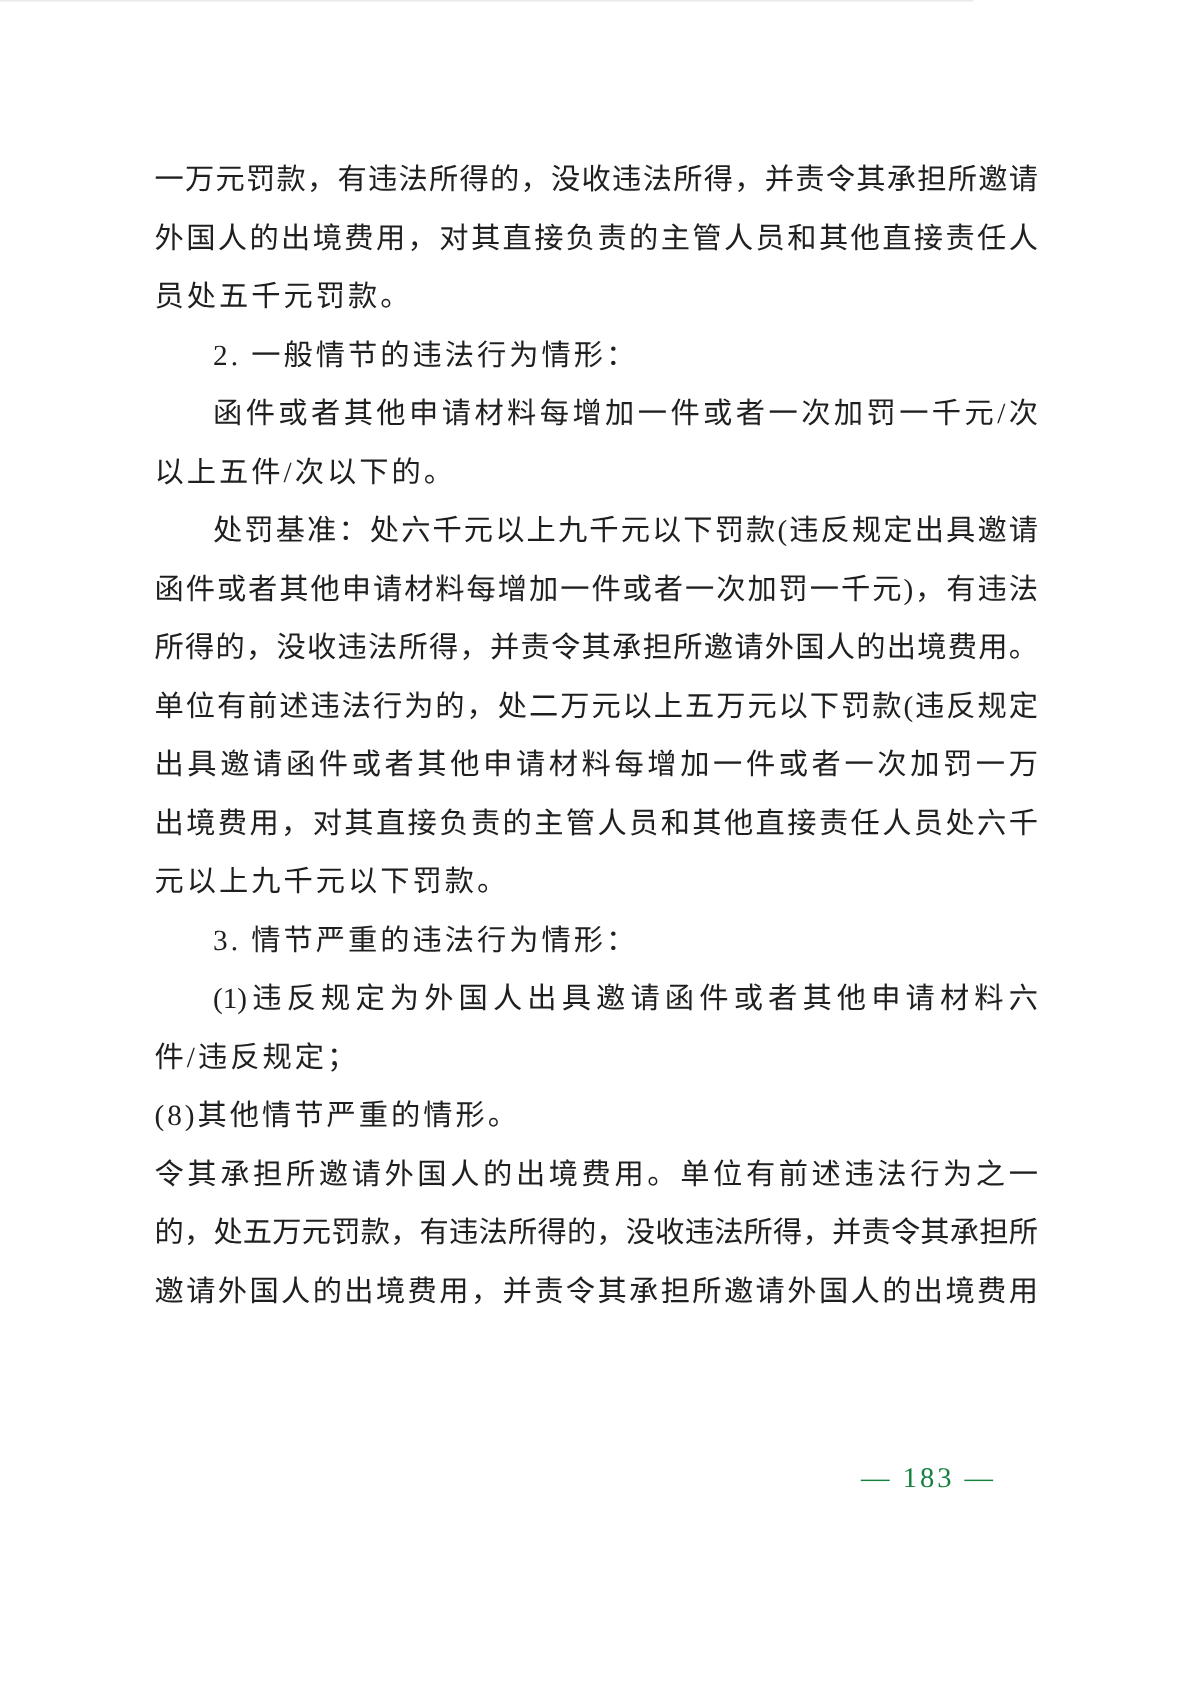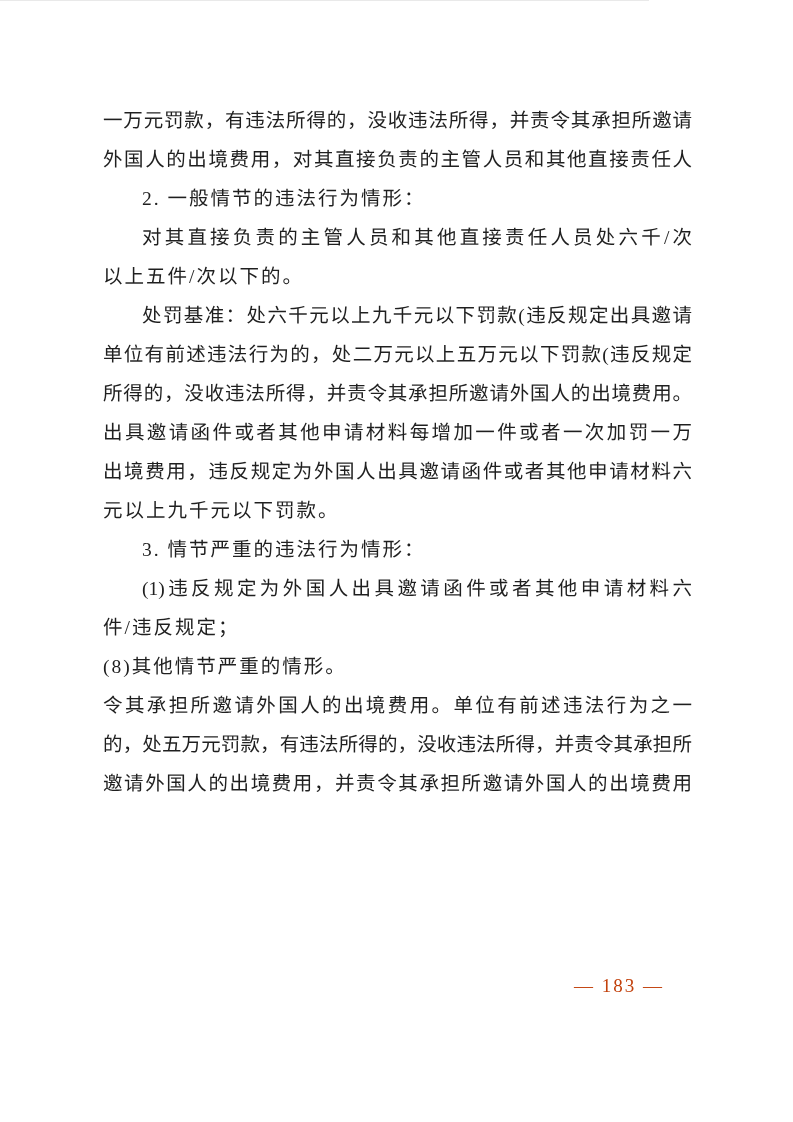--- a/index.html
+++ b/index.html
@@ -55,44 +55,46 @@
     letter-spacing: 2px;
     white-space: normal;
   }
   .footer-pagenum {
     position: absolute;
     left: 103px;
     top: 966px;
     width: 589px;
     font-size: 19px;
     line-height: 39px;
-    color: #c2410c;
+    color: #15803d;
     text-align: right;
     padding-right: 28px;
     box-sizing: border-box;
     letter-spacing: 2px;
   }
 </style>
 </head>
 <body style="background: rgb(255, 255, 255); color: rgb(31, 31, 31);">
 
 <div class="page">
   <div class="page-top-edge"></div>
 
   <div class="text-block">
     <div class="line">一万元罚款，有违法所得的，没收违法所得，并责令其承担所邀请</div>
     <div class="line">外国人的出境费用，对其直接负责的主管人员和其他直接责任人</div>
+    <div class="line no-stretch">员处五千元罚款。</div>
     <div class="line no-stretch indent">2. 一般情节的违法行为情形：</div>
-    <div class="line indent">对其直接负责的主管人员和其他直接责任人员处六千/次</div>
+    <div class="line indent">函件或者其他申请材料每增加一件或者一次加罚一千元/次</div>
     <div class="line no-stretch">以上五件/次以下的。</div>
     <div class="line indent">处罚基准：处六千元以上九千元以下罚款(违反规定出具邀请</div>
+    <div class="line">函件或者其他申请材料每增加一件或者一次加罚一千元)，有违法</div>
+    <div class="line">所得的，没收违法所得，并责令其承担所邀请外国人的出境费用。</div>
     <div class="line">单位有前述违法行为的，处二万元以上五万元以下罚款(违反规定</div>
-    <div class="line">所得的，没收违法所得，并责令其承担所邀请外国人的出境费用。</div>
     <div class="line">出具邀请函件或者其他申请材料每增加一件或者一次加罚一万</div>
-    <div class="line">出境费用，违反规定为外国人出具邀请函件或者其他申请材料六</div>
+    <div class="line">出境费用，对其直接负责的主管人员和其他直接责任人员处六千</div>
     <div class="line no-stretch">元以上九千元以下罚款。</div>
     <div class="line no-stretch indent">3. 情节严重的违法行为情形：</div>
     <div class="line indent">(1)违反规定为外国人出具邀请函件或者其他申请材料六</div>
     <div class="line no-stretch">件/违反规定；</div>
     <div class="line no-stretch">(8)其他情节严重的情形。</div>
     <div class="line">令其承担所邀请外国人的出境费用。单位有前述违法行为之一</div>
     <div class="line">的，处五万元罚款，有违法所得的，没收违法所得，并责令其承担所</div>
     <div class="line">邀请外国人的出境费用，并责令其承担所邀请外国人的出境费用</div>
   </div>
 

